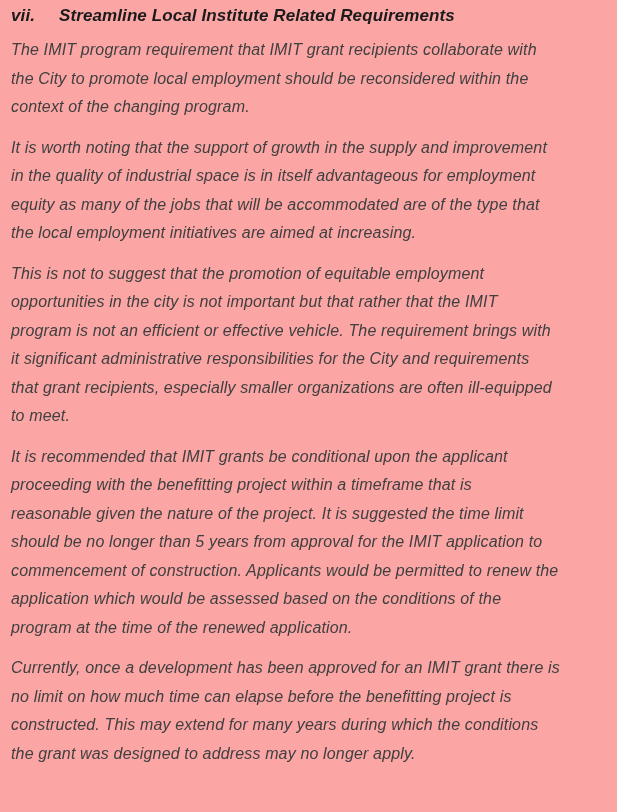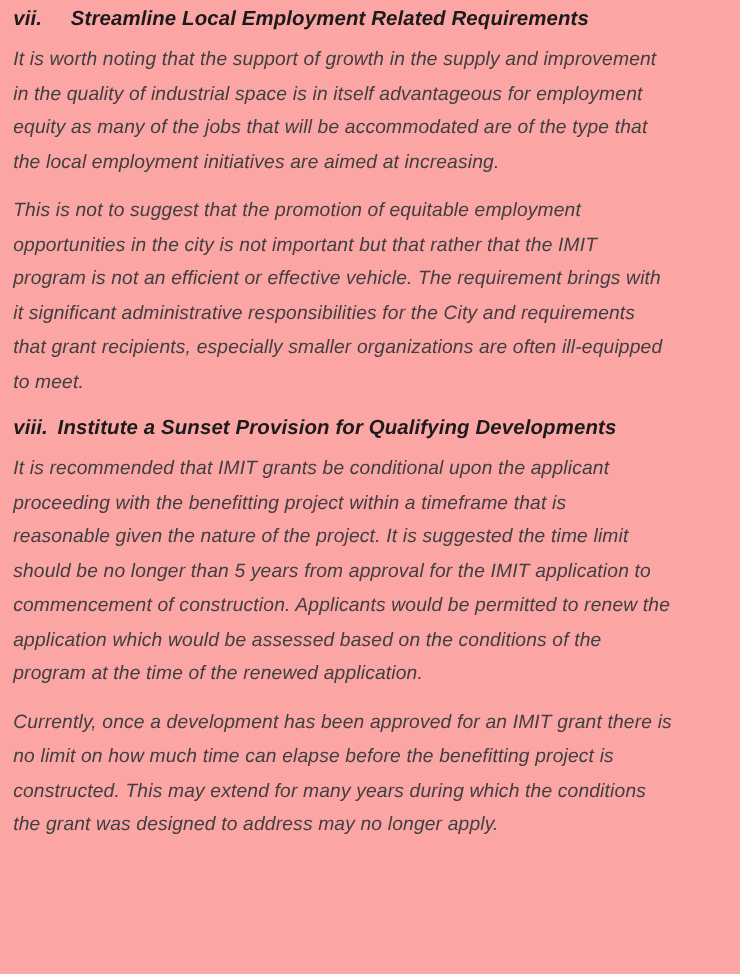--- a/index.html
+++ b/index.html
@@ -49,39 +49,38 @@
   }
 </style>
 </head>
 <body>
 
 <div class="doc">
 
   <div class="section">
     <h2 class="section-heading sec-1">
       <span class="sec-num">vii.</span>
-      <span class="sec-title">Streamline Local Employment Related Requirements</span>
+      <span class="sec-title">Streamline Local Institute Related Requirements</span>
     </h2>
+    <p class="body-par">The IMIT program requirement that IMIT grant recipients collaborate with
+the City to promote local employment should be reconsidered within the
+context of the changing program.</p>
     <p class="body-par">It is worth noting that the support of growth in the supply and improvement
 in the quality of industrial space is in itself advantageous for employment
 equity as many of the jobs that will be accommodated are of the type that
 the local employment initiatives are aimed at increasing.</p>
     <p class="body-par">This is not to suggest that the promotion of equitable employment
 opportunities in the city is not important but that rather that the IMIT
 program is not an efficient or effective vehicle. The requirement brings with
 it significant administrative responsibilities for the City and requirements
 that grant recipients, especially smaller organizations are often ill-equipped
 to meet.</p>
   </div>
 
   <div class="section">
-    <h2 class="section-heading sec-2">
-      <span class="sec-num">viii.</span>
-      <span class="sec-title">Institute a Sunset Provision for Qualifying Developments</span>
-    </h2>
     <p class="body-par">It is recommended that IMIT grants be conditional upon the applicant
 proceeding with the benefitting project within a timeframe that is
 reasonable given the nature of the project. It is suggested the time limit
 should be no longer than 5 years from approval for the IMIT application to
 commencement of construction. Applicants would be permitted to renew the
 application which would be assessed based on the conditions of the
 program at the time of the renewed application.</p>
     <p class="body-par">Currently, once a development has been approved for an IMIT grant there is
 no limit on how much time can elapse before the benefitting project is
 constructed. This may extend for many years during which the conditions

